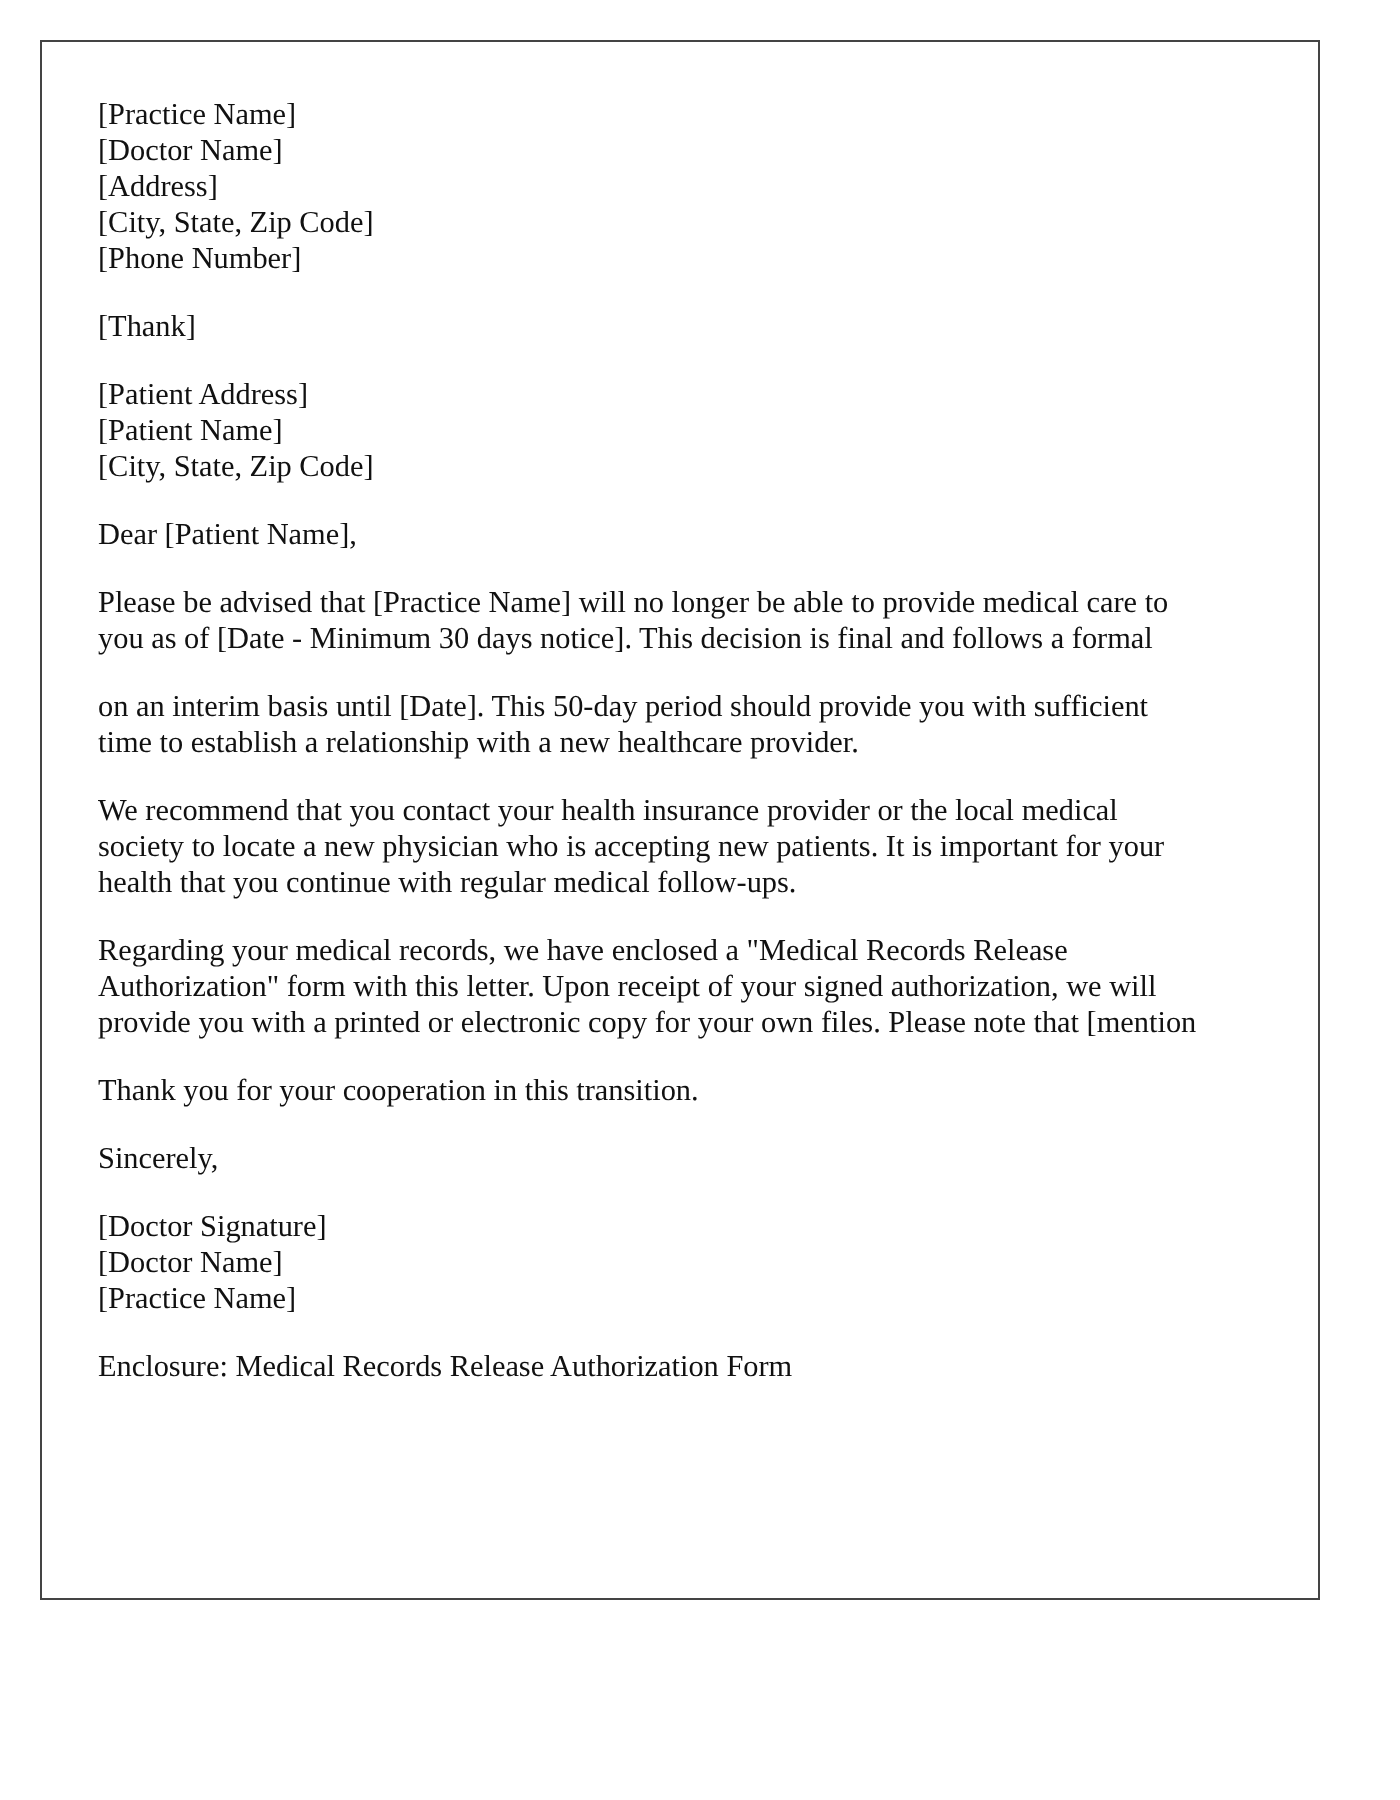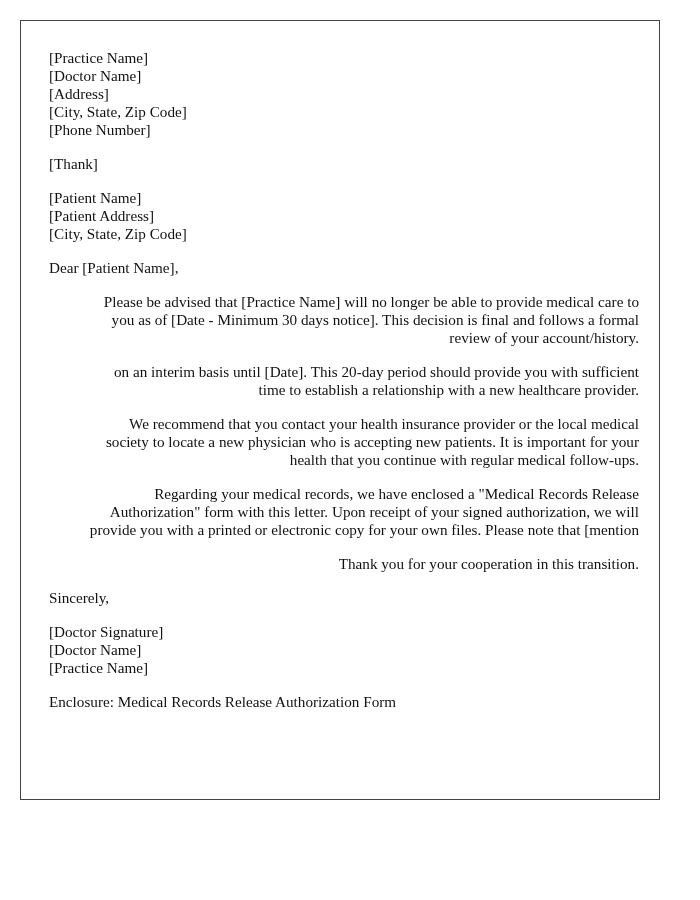--- a/index.html
+++ b/index.html
@@ -25,58 +25,57 @@
       left: 28px;
       top: 28px;
       width: 590px;
       font-family: "Liberation Serif", "DejaVu Serif", serif;
       font-size: 15.2px;
       line-height: 18px;
       color: #111111;
     }
     .block { margin: 0 0 16px 0; }
     .line { display: block; white-space: nowrap; }
-    p.para { margin: 0 0 16px 0; text-align: right; }
+    p.para { margin: 0 0 16px 0; }
   </style>
 </head>
 <body>
 
 <div class="page">
   <div class="content">
 
     <div class="block">
       <span class="line">[Practice Name]</span>
       <span class="line">[Doctor Name]</span>
       <span class="line">[Address]</span>
       <span class="line">[City, State, Zip Code]</span>
       <span class="line">[Phone Number]</span>
     </div>
 
     <div class="block">
       <span class="line">[Thank]</span>
     </div>
 
     <div class="block">
+      <span class="line">[Patient Address]</span>
       <span class="line">[Patient Name]</span>
-      <span class="line">[Patient Address]</span>
       <span class="line">[City, State, Zip Code]</span>
     </div>
 
     <div class="block">
       <span class="line">Dear [Patient Name],</span>
     </div>
 
     <p class="para">
       <span class="line">Please be advised that [Practice Name] will no longer be able to provide medical care to</span>
       <span class="line">you as of [Date - Minimum 30 days notice]. This decision is final and follows a formal</span>
-      <span class="line">review of your account/history.</span>
     </p>
 
     <p class="para">
-      <span class="line">on an interim basis until [Date]. This 20-day period should provide you with sufficient</span>
+      <span class="line">on an interim basis until [Date]. This 50-day period should provide you with sufficient</span>
       <span class="line">time to establish a relationship with a new healthcare provider.</span>
     </p>
 
     <p class="para">
       <span class="line">We recommend that you contact your health insurance provider or the local medical</span>
       <span class="line">society to locate a new physician who is accepting new patients. It is important for your</span>
       <span class="line">health that you continue with regular medical follow-ups.</span>
     </p>
 
     <p class="para">

